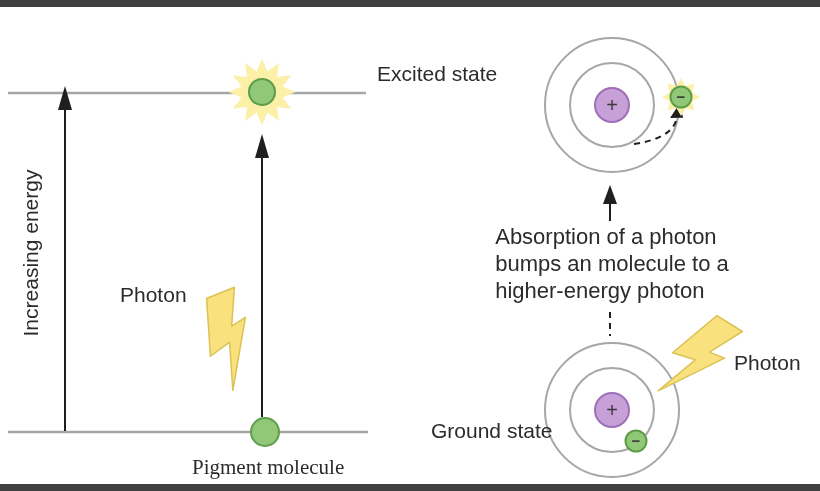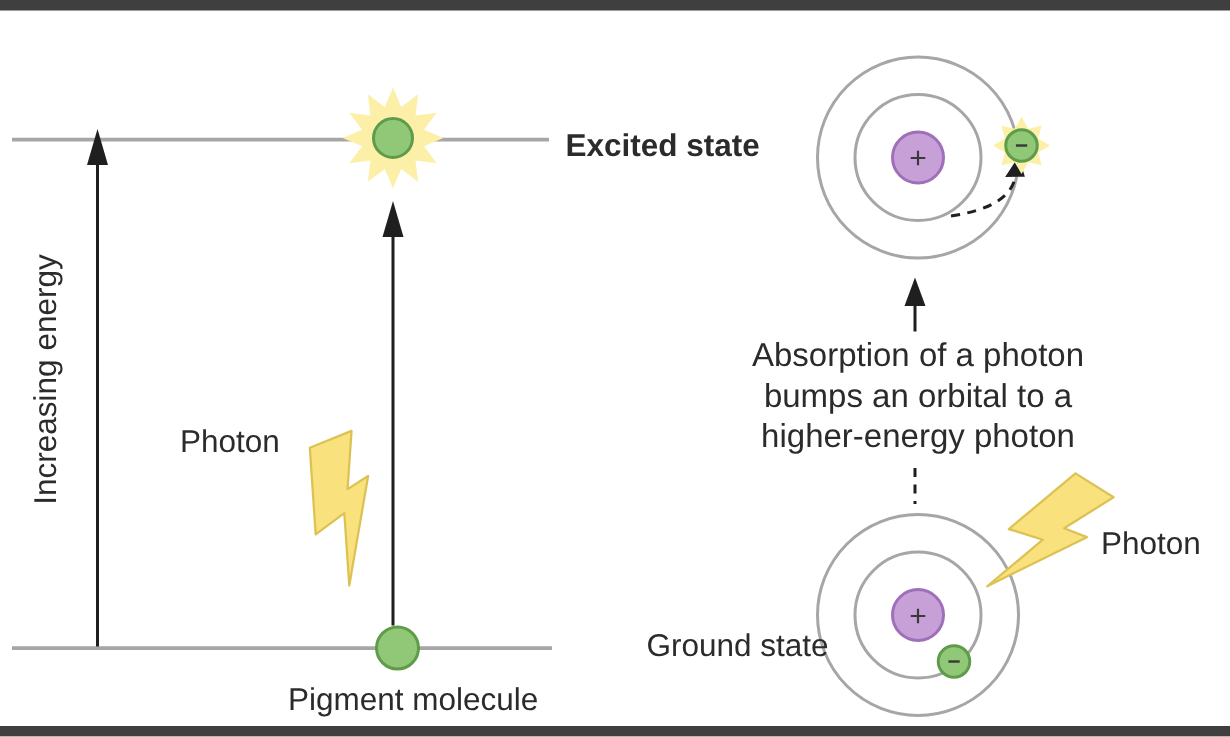--- a/index.html
+++ b/index.html
@@ -10,28 +10,28 @@
     --text_dark:#2b2b2b; --frame_dark:#3f3f3f; --background:#ffffff;
   }
   html,body{margin:0;padding:0;}
   body{font-family:"Liberation Sans",sans-serif;background:#888;}
   .stage{position:relative;width:820px;height:491px;background:var(--background);overflow:hidden;}
   .bar{position:absolute;left:0;width:820px;height:7px;background:var(--frame_dark);}
   .bar.top{top:0;}
   .bar.bottom{bottom:0;}
   svg{position:absolute;left:0;top:0;}
   .label{position:absolute;color:var(--text_dark);font-size:21px;white-space:nowrap;}
-  .lbl-excited{left:377px;top:86px;font-weight:bold;}
+  .lbl-excited{left:377px;top:62px;}
   .lbl-ground{left:383px;top:419px;margin-left:48px;}
   .lbl-photon-left{left:120px;top:283px;}
   .lbl-photon-right{left:734px;top:351px;}
-  .lbl-pigment{left:192px;top:455px;}
+  .lbl-pigment{left:192px;top:455px;font-family:Liberation Serif, serif;}
   .lbl-energy{left:31px;top:253px;transform:translate(-50%,-50%) rotate(-90deg);}
   .caption{position:absolute;left:612px;top:221px;transform:translateX(-50%);
-    text-align:center;font-size:22px;line-height:27px;color:var(--text_dark);
+    text-align:left;font-size:22px;line-height:27px;color:var(--text_dark);
     background:var(--background);padding:2px 8px;white-space:nowrap;}
   .caption span{display:block;}
   
   .energy-line{stroke:var(--line_gray);stroke-width:2.5;}
   .orbital{fill:none;stroke:var(--line_gray);stroke-width:2;}
   .arrow-line{stroke:var(--arrow_black);stroke-width:2;fill:none;}
   .arrow-head{fill:var(--arrow_black);stroke:none;}
   .dashed{stroke:var(--arrow_black);stroke-width:2;fill:none;stroke-dasharray:6 5;}
   .molecule{fill:var(--molecule_green);stroke:var(--molecule_green_border);stroke-width:2;}
   .nucleus{fill:var(--nucleus_purple);stroke:var(--nucleus_purple_border);stroke-width:2;}
@@ -110,17 +110,17 @@
 
   <div class="label lbl-excited">Excited state</div>
   <div class="label lbl-ground">Ground state</div>
   <div class="label lbl-energy">Increasing energy</div>
   <div class="label lbl-photon-left">Photon</div>
   <div class="label lbl-pigment">Pigment molecule</div>
   <div class="label lbl-photon-right">Photon</div>
 
   <div class="caption">
     <span>Absorption of a photon</span>
-    <span>bumps an orbital to a</span>
+    <span>bumps an molecule to a</span>
     <span>higher-energy photon</span>
   </div>
 
 </div>
 
 </body></html>

